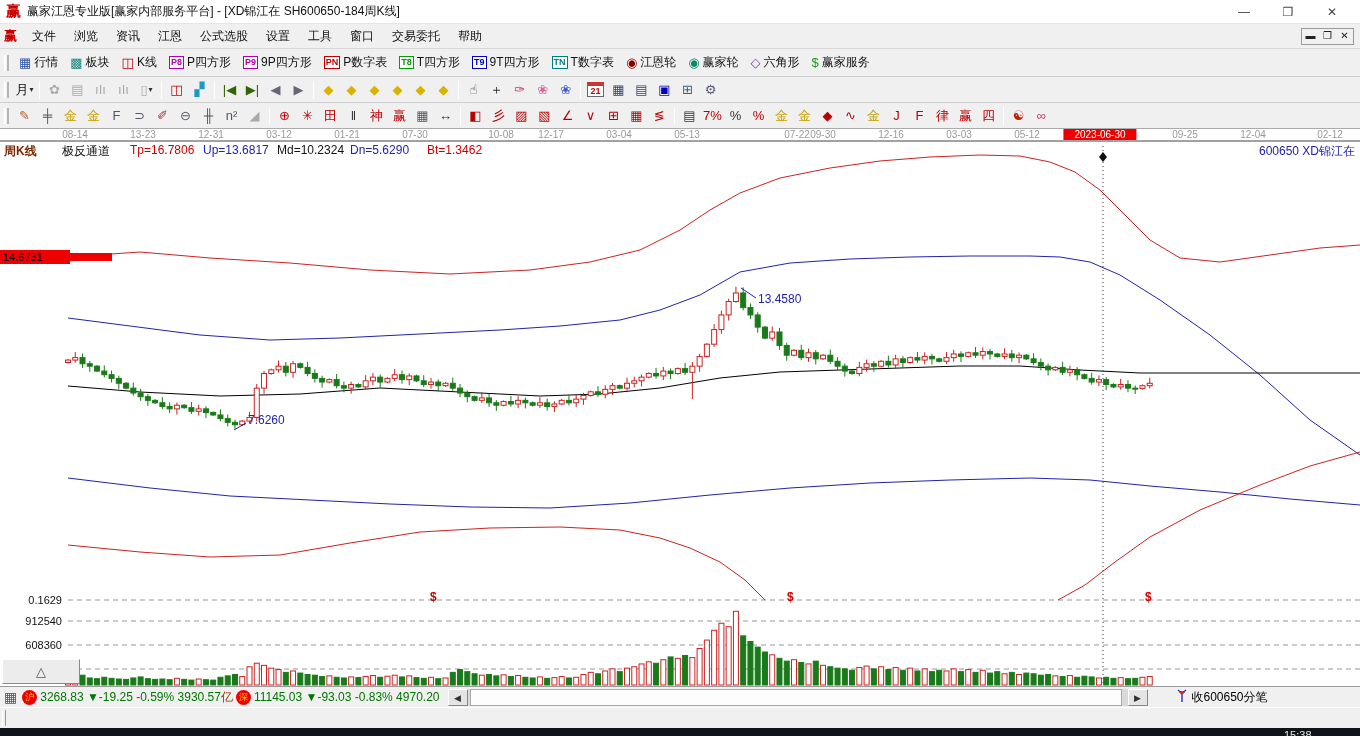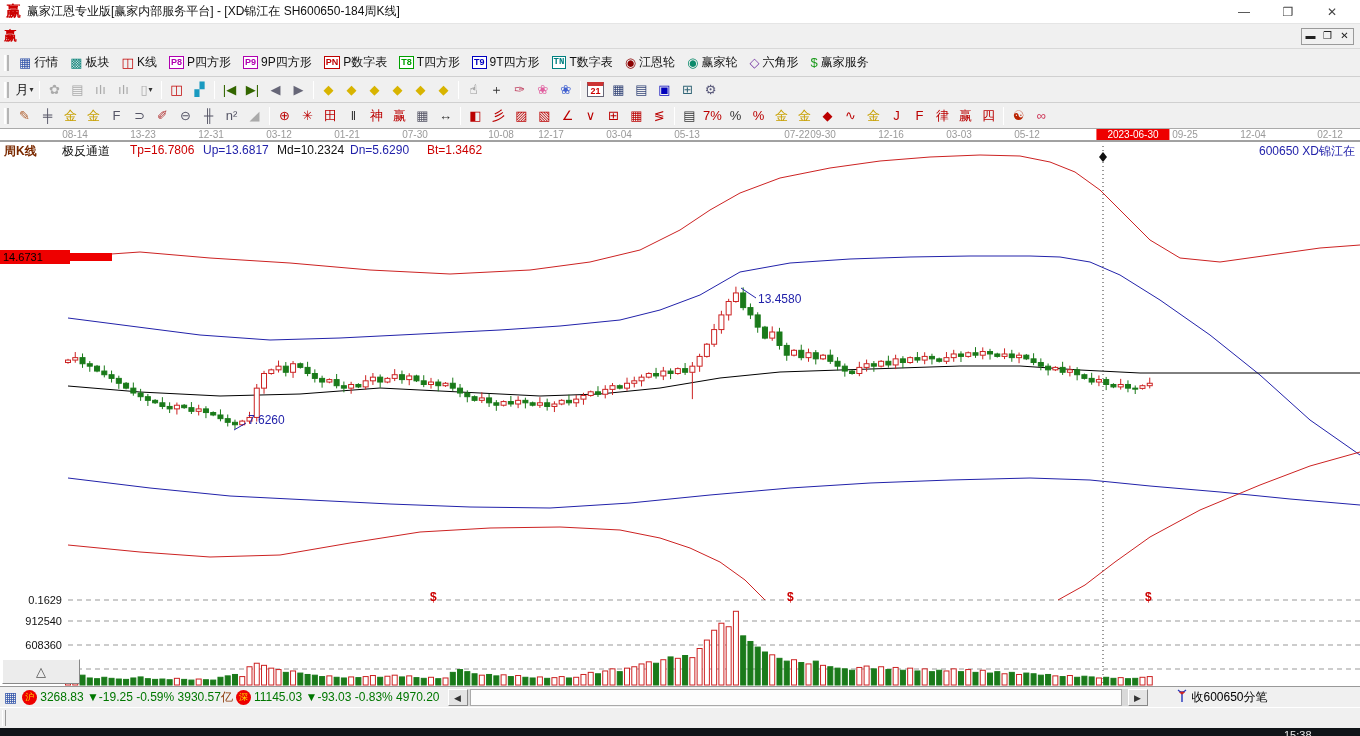--- a/index.html
+++ b/index.html
@@ -22,21 +22,21 @@
   .tb1-badge { font-size:9px; font-weight:bold; border:1px solid currentColor; padding:0 1px; line-height:11px; background:#fff; }
   .icon-btn { width:23px; height:20px; display:inline-flex; align-items:center; justify-content:center;
     font-size:13px; line-height:13px; border:1px solid transparent; white-space:nowrap; }
   .icon-btn.dis { color:#aaa !important; }
   .vsep { width:1px; height:18px; background:#bbb; border-right:1px solid #fff; margin:0 3px; }
   .caret { font-size:8px; color:#333; margin-left:1px; }
   .cal { border:1px solid #667; border-top:4px solid #c33; background:#fff; font-size:9px; font-weight:bold; color:#c00; line-height:10px; padding:0 2px; }
   #chartwrap { position:relative; width:1360px; height:557px; background:#fff; }
   .dates { position:absolute; top:0; left:0; width:1360px; height:13px; }
   .dtick { position:absolute; top:0; font-size:10px; color:#999; transform:translateX(-50%); white-space:nowrap; }
-  .dtick.hl { background:#e00; color:#fff; padding:0 11px; z-index:3;margin-left:33px; }
+  .dtick.hl { background:#e00; color:#fff; padding:0 11px; z-index:3; }
   .ind-row { position:absolute; top:14px; left:0; width:1360px; height:15px; font-size:12px; }
   .ind-item { position:absolute; white-space:nowrap; }
   #chartsvg { position:absolute; top:0; left:0; }
   .vol-toggle { position:absolute; left:2px; top:530px; width:78px; height:25px; background:#ececec;
      border:1px solid #888; border-top-color:#fff; border-left-color:#fff; color:#555; text-align:center; line-height:23px; font-size:13px; }
   .scrollrow { height:21px; background:#f0f0f0; border-top:1px solid #999; display:flex; align-items:center; font-size:12px; position:relative; }
   .idx-icon { width:15px; height:15px; border-radius:50%; background:#e00; color:#ffd400; font-size:9px; text-align:center; line-height:15px; margin:0 3px; flex:none; }
   .grid-ico { color:#3355aa; font-size:14px; margin:0 2px 0 4px; }
   .green { color:#007700; } .unit { color:#883300; }
   .sb-btn { width:20px; height:17px; background:#e4e4e4; border:1px solid #fff; border-right-color:#888; border-bottom-color:#888;
@@ -57,20 +57,32 @@
 <div class="titlebar">
   <span class="logo">赢</span>
   <span class="title-text">赢家江恩专业版[赢家内部服务平台] - [XD锦江在  SH600650-184周K线]</span>
   <span class="winbtn">—</span>
   <span class="winbtn">❐</span>
   <span class="winbtn">✕</span>
 </div>
 
 <div class="menubar">
   <span class="logo" style="font-size:13px">赢</span>
+  <span id="menu-items" style="display:flex">
+      <span class="menu-item">文件</span>
+      <span class="menu-item">浏览</span>
+      <span class="menu-item">资讯</span>
+      <span class="menu-item">江恩</span>
+      <span class="menu-item">公式选股</span>
+      <span class="menu-item">设置</span>
+      <span class="menu-item">工具</span>
+      <span class="menu-item">窗口</span>
+      <span class="menu-item">交易委托</span>
+      <span class="menu-item">帮助</span>
+    </span>
   <span class="spacer"></span>
   <span class="mini-ctrls" id="mini-ctrls">
       <span>▬</span>
       <span>❐</span>
       <span>✕</span>
     </span>
 </div>
 
 <div class="toolbar" id="tb1">
     <div class="grip"></div>
@@ -100,21 +112,21 @@
     </span>
     <span class="tb1-item">
       <span class="tb1-badge" style="color: rgb(0, 160, 0);">T8</span>
       <span>T四方形</span>
     </span>
     <span class="tb1-item">
       <span class="tb1-badge" style="color: rgb(0, 0, 192);">T9</span>
       <span>9T四方形</span>
     </span>
     <span class="tb1-item">
-      <span class="tb1-badge" style="color: rgb(0, 128, 128); font-family: Liberation Mono, monospace;">TN</span>
+      <span class="tb1-badge" style="color: rgb(0, 128, 128);">TN</span>
       <span>T数字表</span>
     </span>
     <span class="tb1-item">
       <span class="tb1-glyph" style="color: rgb(139, 0, 0);">◉</span>
       <span>江恩轮</span>
     </span>
     <span class="tb1-item">
       <span class="tb1-glyph" style="color: rgb(10, 138, 106);">◉</span>
       <span>赢家轮</span>
     </span>

